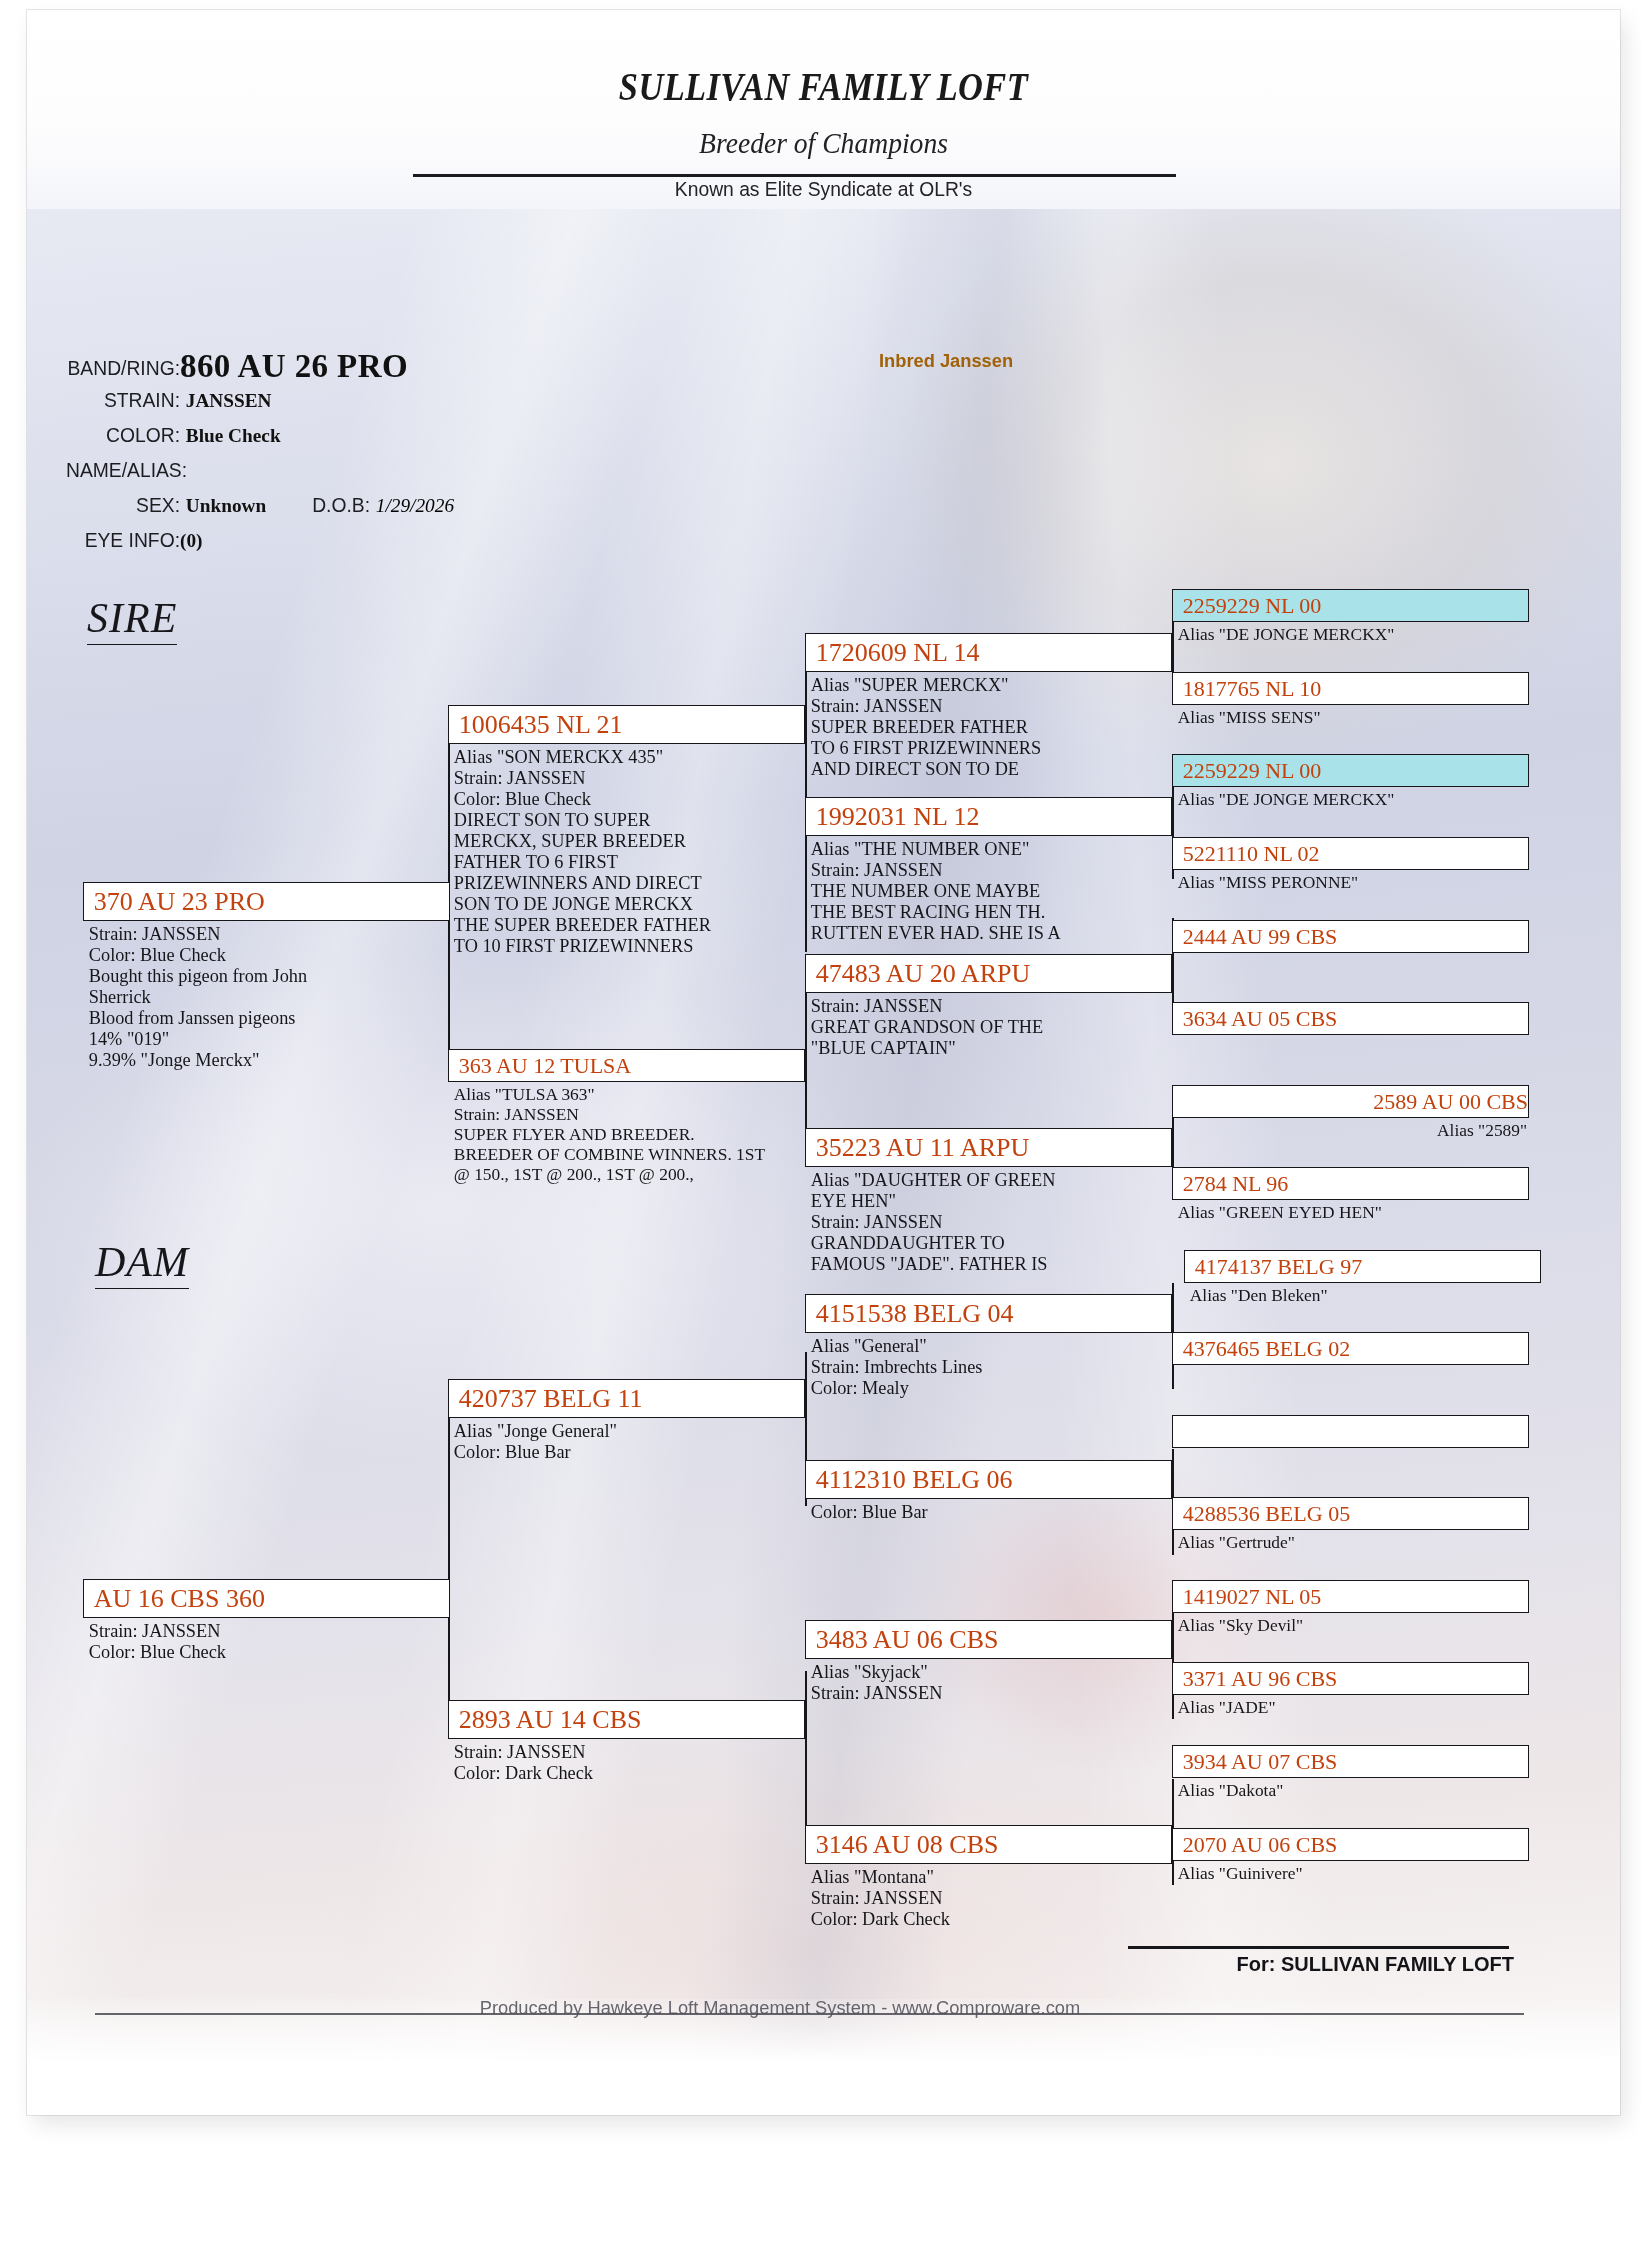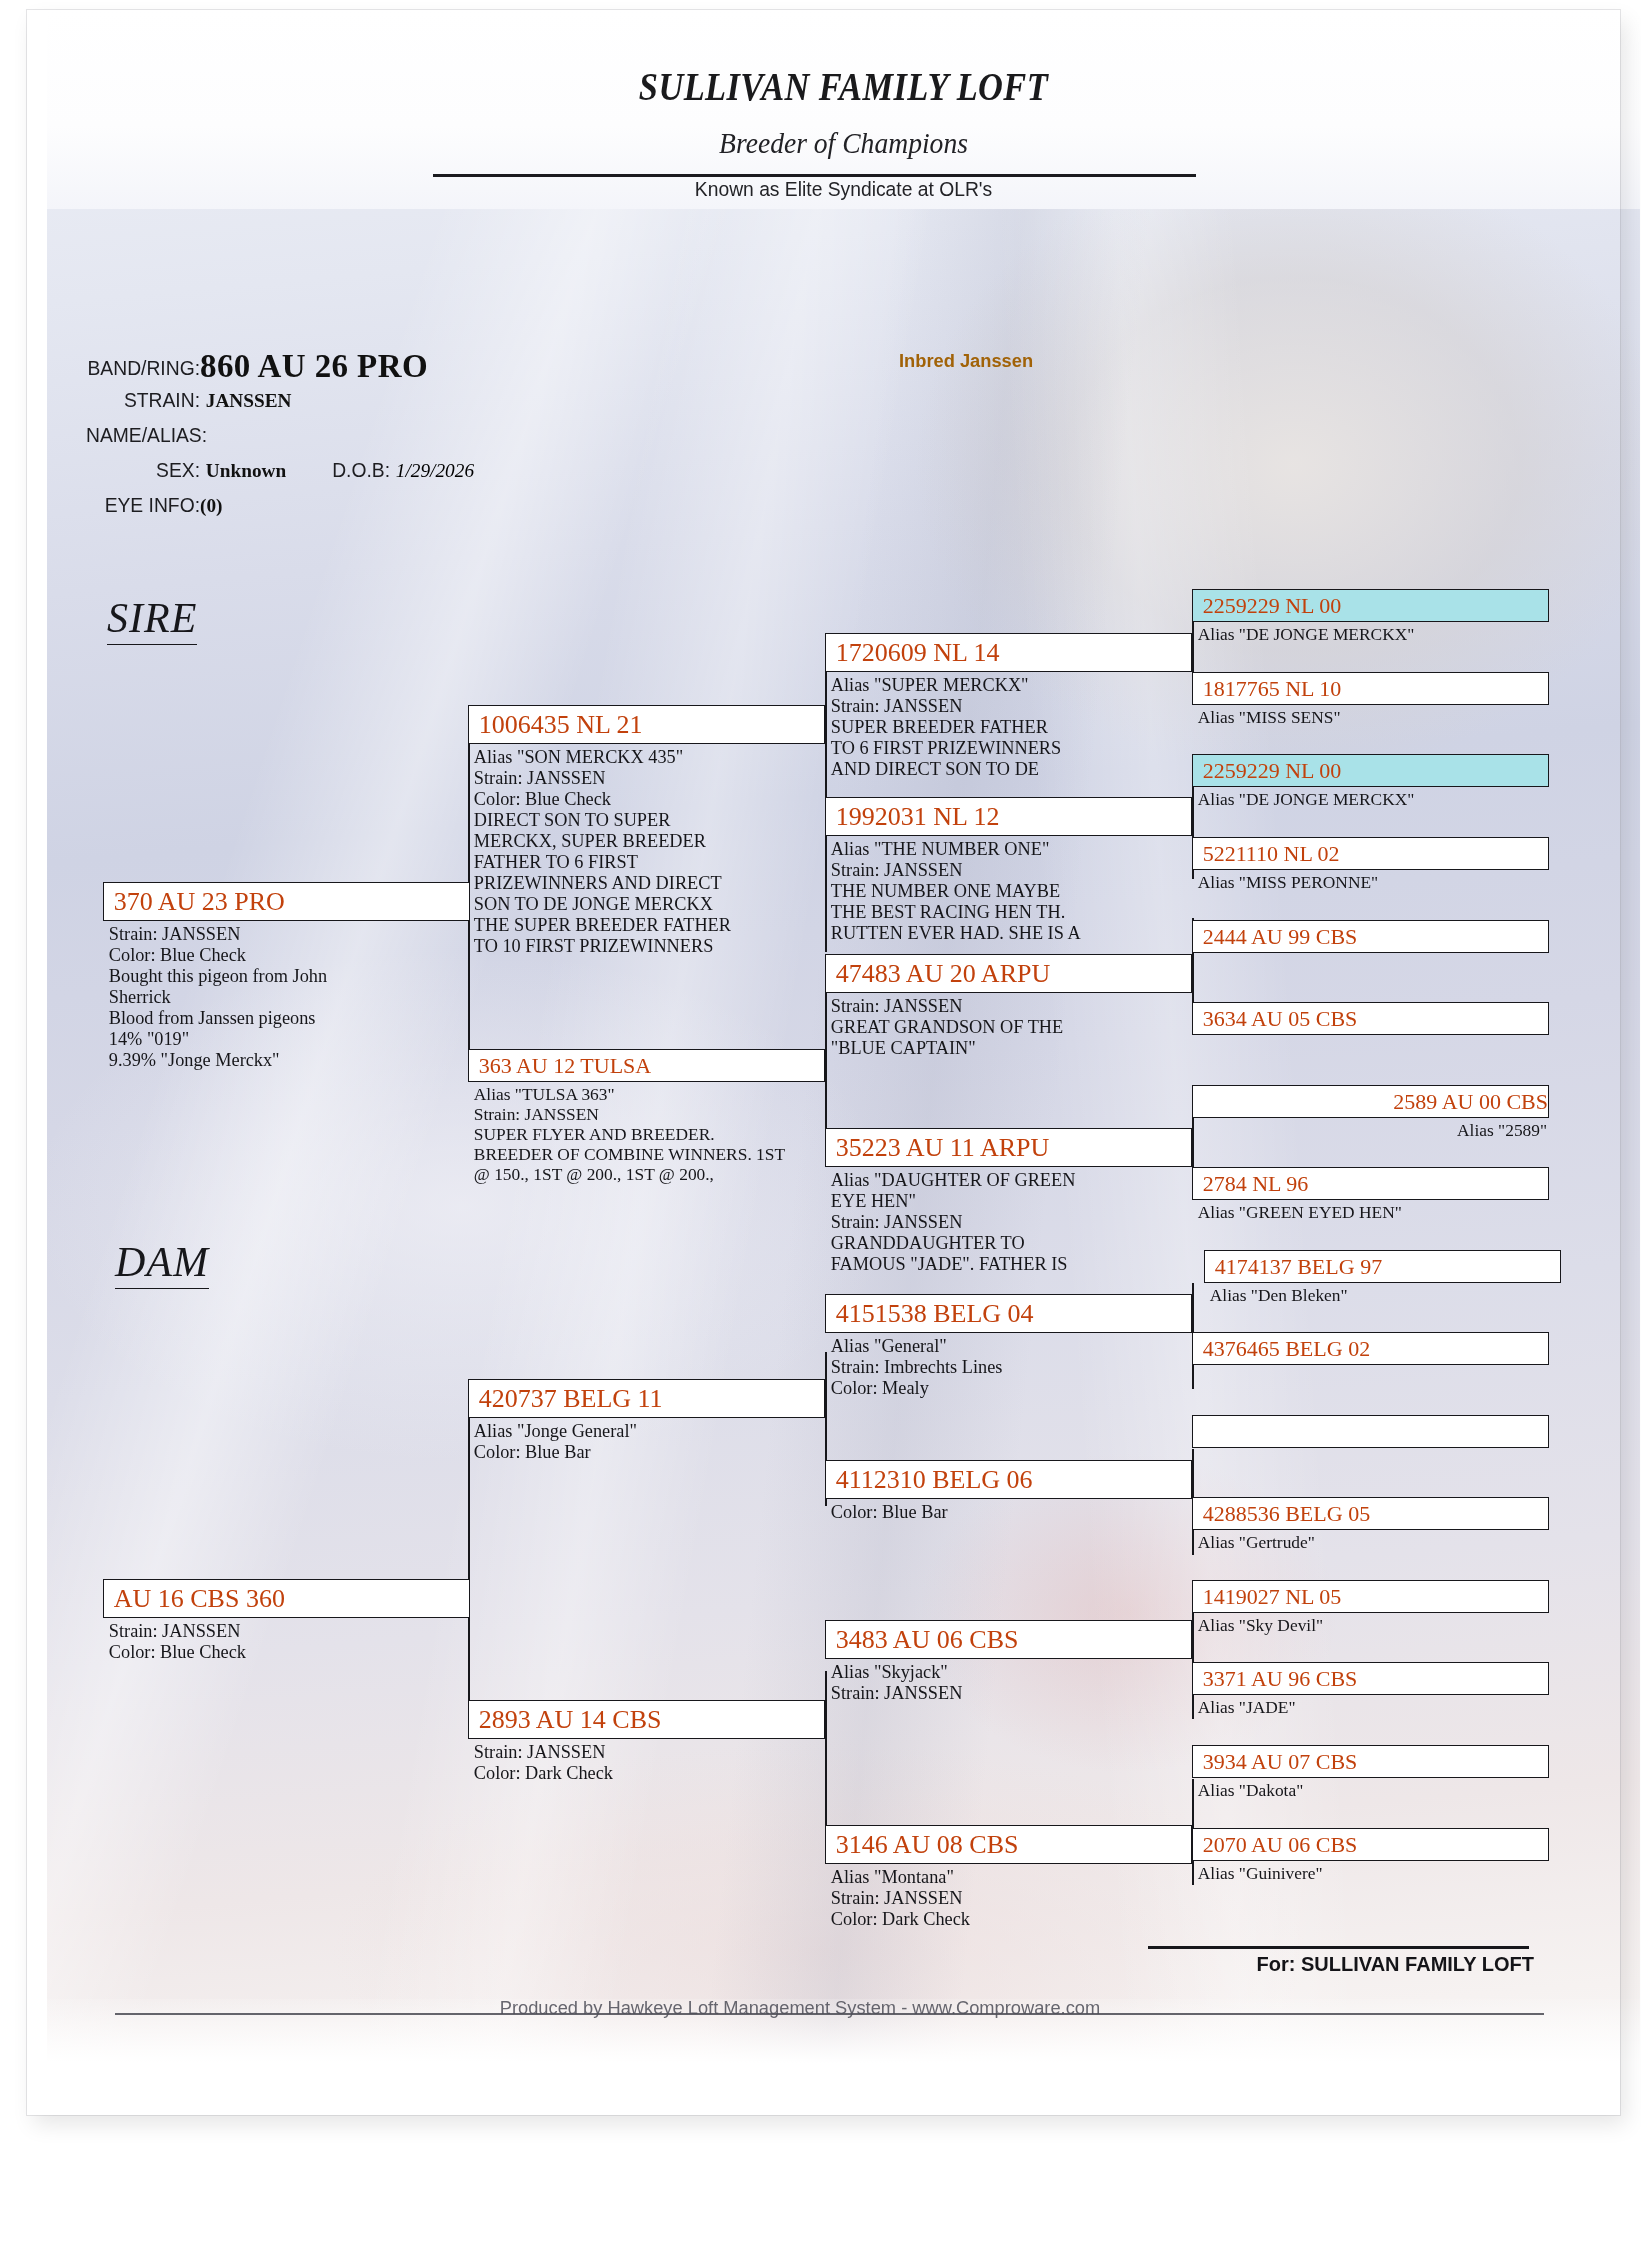--- a/index.html
+++ b/index.html
@@ -10,21 +10,20 @@
     position:relative;
     overflow:hidden;
   }
   
   #sheet{
     position:absolute;
     left:27px;top:9.7px;
     width:1593px;height:2105px;
     background:#f2f3f7;
     overflow:hidden;
-    margin-left:20px;
   }
   
   #photo-wash{
     position:absolute;inset:0;
     background:
       radial-gradient(ellipse 502px 415px at 1246px 454px, rgba(232,228,226,.96) 0%, rgba(214,210,210,.55) 45%, rgba(196,196,204,0) 75%),
       radial-gradient(ellipse 290px 222px at 1081px 1603px, rgba(226,188,188,.50) 0%, rgba(220,200,200,0) 72%),
       radial-gradient(ellipse 618px 367px at 415px 1197px, rgba(240,240,246,.75) 0%, rgba(215,216,228,0) 70%),
       radial-gradient(ellipse 676px 290px at 772px 1941px, rgba(236,222,222,.75) 0%, rgba(226,218,220,0) 72%),
       linear-gradient(175deg,#eef0f6 0%,#e4e7f1 13%,#d9dcea 26%,#cfd3e4 38%,#d5d7e6 50%,#dcdde9 62%,#e4e2ea 74%,#eee7e8 85%,#f6f2f1 94%,#fbfafa 100%);
@@ -162,20 +161,24 @@
 
   <div id="subject">
     <div class="sub-row" id="band-row">
       <span class="sub-lbl">BAND/RING:</span>
       <span class="sub-val" id="band-val">860 AU 26 PRO</span>
     </div>
     <div class="sub-row" id="strain-row">
       <span class="sub-lbl">STRAIN:</span>
       <span class="sub-val" style="margin-left:5.8px">JANSSEN</span>
     </div>
+    <div class="sub-row" id="color-row">
+      <span class="sub-lbl">COLOR:</span>
+      <span class="sub-val" style="margin-left:5.8px">Blue Check</span>
+    </div>
     <div class="sub-row" id="name-row">
       <span class="sub-lbl" style="width:122px;text-align:left">NAME/ALIAS:</span>
       <span class="sub-val"></span>
     </div>
     <div class="sub-row" id="sex-row">
       <span class="sub-lbl">SEX:</span>
       <span class="sub-val" style="margin-left:5.8px">Unknown</span>
       <span id="dob-lbl">D.O.B:</span>
       <span id="dob-val">1/29/2026</span>
     </div>

